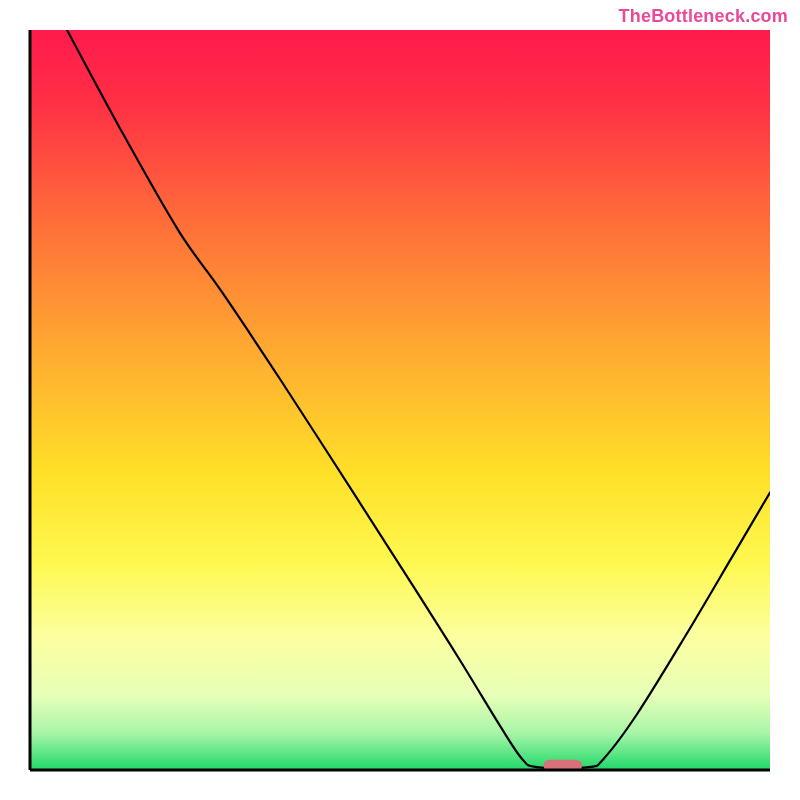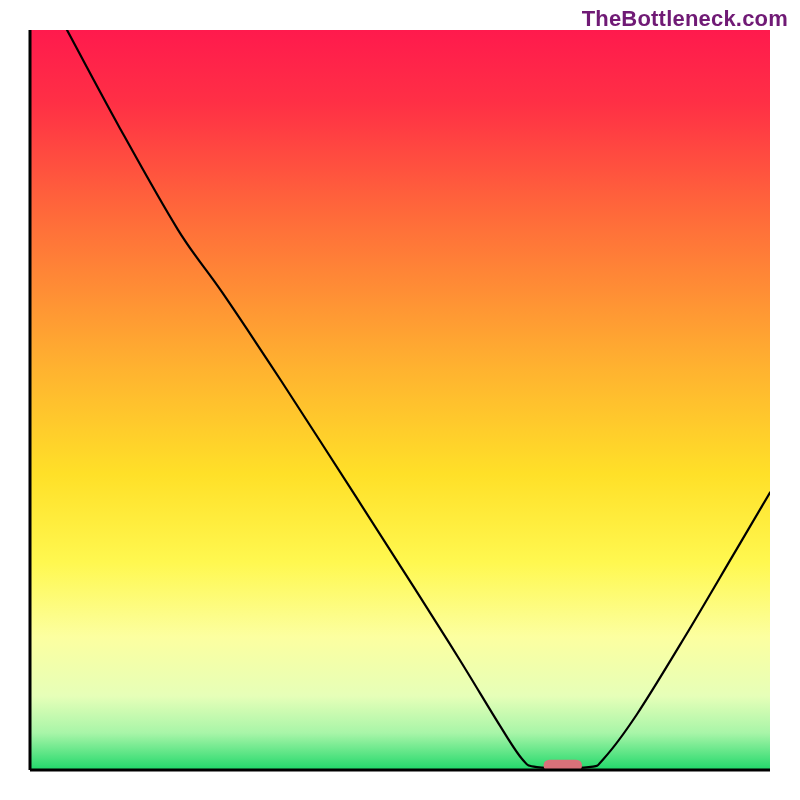--- a/index.html
+++ b/index.html
@@ -12,23 +12,23 @@
   }
   .chart-wrap {
     position: relative;
     width: 800px;
     height: 800px;
   }
   .watermark {
     position: absolute;
     top: 6px;
     right: 12px;
-    font-size: 22px;
+    font-size: 18px;
     font-weight: 600;
-    color: #701a75;
+    color: #ec4899;
     letter-spacing: 0.2px;
     z-index: 5;
     pointer-events: none;
   }
   svg.plot {
     position: absolute;
     top: 0;
     left: 0;
   }
 </style>

